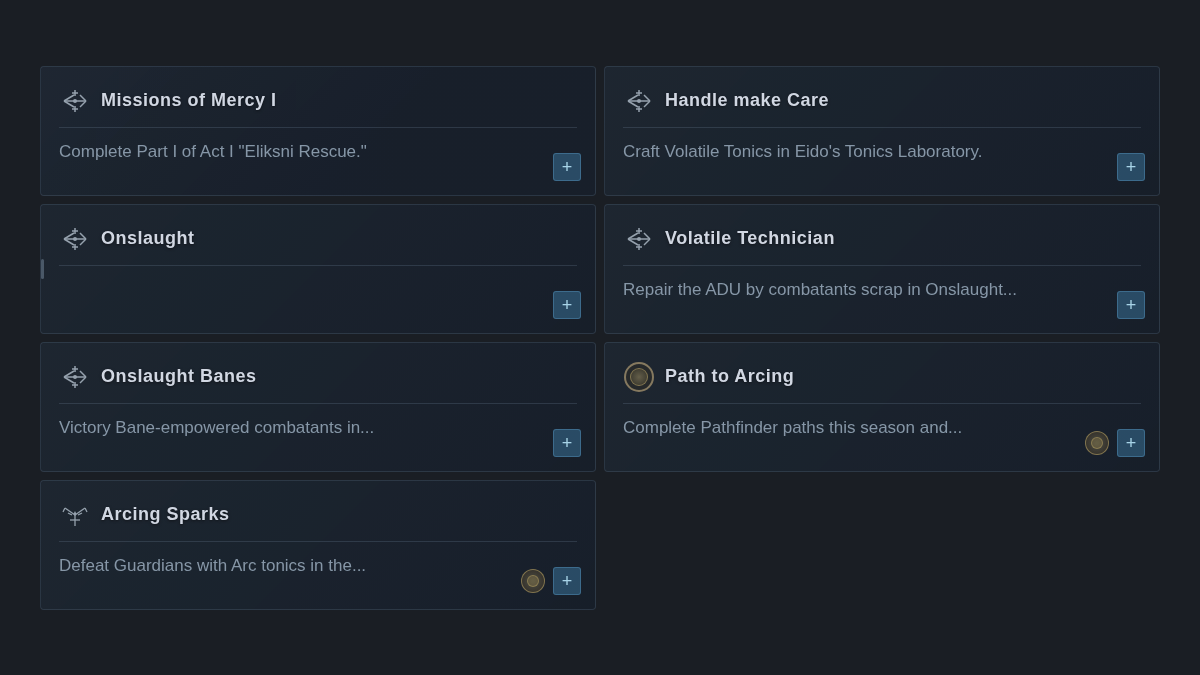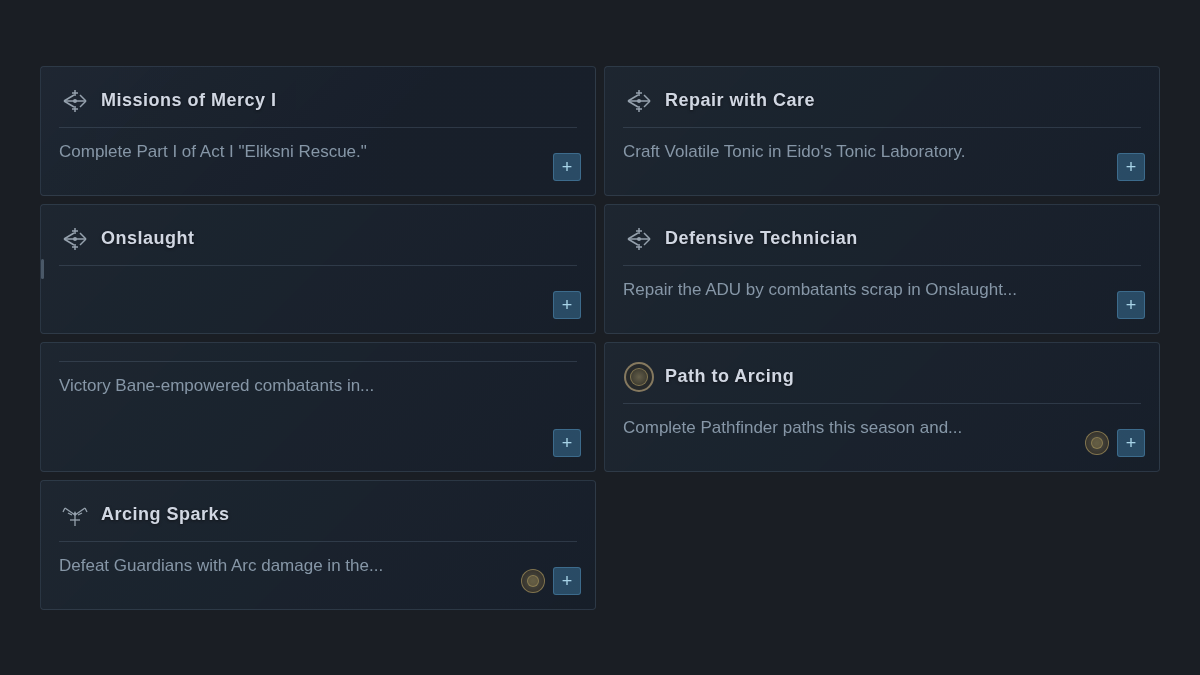--- a/index.html
+++ b/index.html
@@ -243,24 +243,24 @@
     </div>
   </div>
 
   <div class="card">
     <div class="card-header">
       <div class="card-icon">
         <svg class="icon-faction" viewBox="0 0 30 30">
             <use href="#faction-icon"></use>
           </svg>
       </div>
-      <span class="card-title">Repair with Care</span>
-    </div>
-    <div class="card-divider"></div>
-    <p class="card-description">Craft Volatile Tonic in Eido's Tonic Laboratory.</p>
+      <span class="card-title">Handle make Care</span>
+    </div>
+    <div class="card-divider"></div>
+    <p class="card-description">Craft Volatile Tonics in Eido's Tonics Laboratory.</p>
     <div class="card-actions">
       <button class="add-button">+</button>
     </div>
   </div>
 
   <div class="card card-herbalist">
     <div class="scroll-indicator"></div>
     <div class="card-header">
       <div class="card-icon">
         <svg class="icon-faction" viewBox="0 0 30 30">
@@ -275,30 +275,38 @@
     </div>
   </div>
 
   <div class="card">
     <div class="card-header">
       <div class="card-icon">
         <svg class="icon-faction" viewBox="0 0 30 30">
             <use href="#faction-icon"></use>
           </svg>
       </div>
-      <span class="card-title">Defensive Technician</span>
+      <span class="card-title">Volatile Technician</span>
     </div>
     <div class="card-divider"></div>
     <p class="card-description">Repair the ADU by combatants scrap in Onslaught...</p>
     <div class="card-actions">
       <button class="add-button">+</button>
     </div>
   </div>
 
   <div class="card">
+    <div class="card-header">
+      <div class="card-icon">
+        <svg class="icon-faction" viewBox="0 0 30 30">
+            <use href="#faction-icon"></use>
+          </svg>
+      </div>
+      <span class="card-title">Onslaught Banes</span>
+    </div>
     <div class="card-divider"></div>
     <p class="card-description">Victory Bane-empowered combatants in...</p>
     <div class="card-actions">
       <button class="add-button">+</button>
     </div>
   </div>
 
   <div class="card">
     <div class="card-header">
       <div class="card-icon">
@@ -319,21 +327,21 @@
   <div class="card card-arcing">
     <div class="card-header">
       <div class="card-icon">
         <svg class="icon-sparks" viewBox="0 0 30 30">
             <use href="#sparks-icon"></use>
           </svg>
       </div>
       <span class="card-title">Arcing Sparks</span>
     </div>
     <div class="card-divider"></div>
-    <p class="card-description">Defeat Guardians with Arc damage in the...</p>
+    <p class="card-description">Defeat Guardians with Arc tonics in the...</p>
     <div class="card-actions">
       <div class="badge-icon">
         <div class="badge-inner"></div>
       </div>
       <button class="add-button">+</button>
     </div>
   </div>
 
   <div style="background:transparent; border:none;"></div>
 </div>

